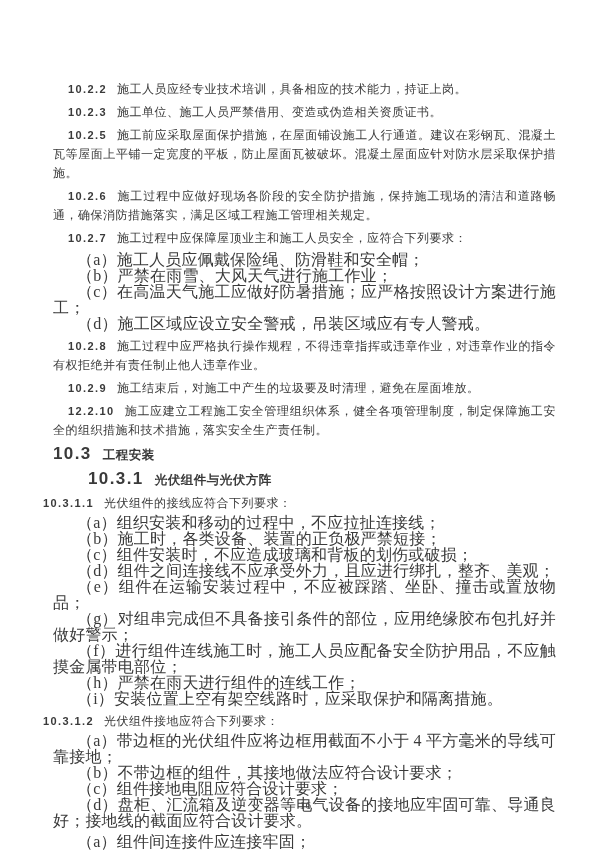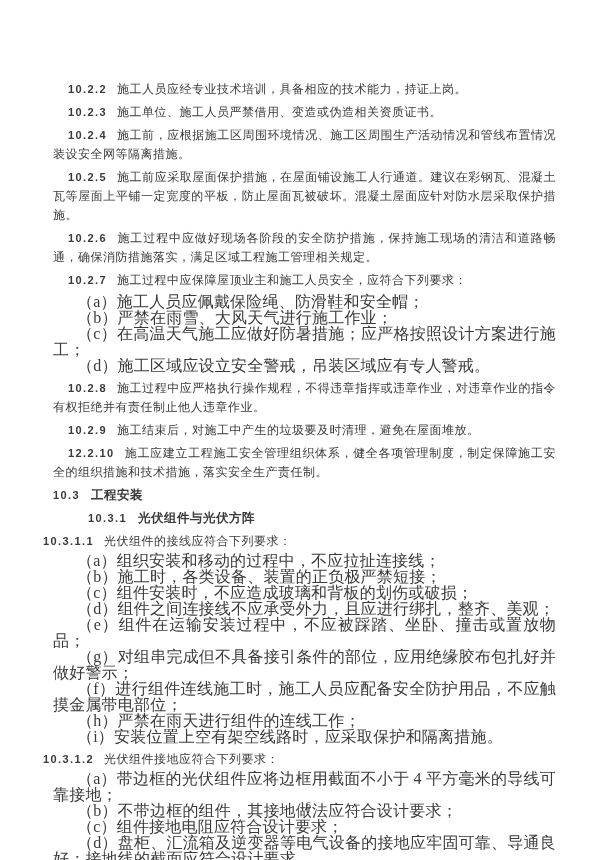--- a/index.html
+++ b/index.html
@@ -47,21 +47,21 @@
   
   .h1x, .h2x {
     font-family: "Liberation Sans", "DejaVu Sans", sans-serif;
     font-weight: bold;
     font-size: 12.5px;
     line-height: 19px;
     letter-spacing: 0.5px;
   }
   .h1x { margin: 2px 0 4px 0; }
   .h2x { margin: 0 0 4px 35px; }
-  .h1x .num, .h2x .num { font-size: 11px; margin-right: 11px; }
+  .h1x .num, .h2x .num { font-size: 17px; margin-right: 11px; }
 
   
   .items { margin: 2px 0 5px 0; }
   .item {
     font-size: 16px;
     line-height: 16px;
     text-align: justify;
     text-indent: 24px;
     letter-spacing: 0.2px;
   }
@@ -78,21 +78,20 @@
     color: #454545;
   }
 </style>
 </head>
 <body>
 
 <div class="sheet">
   <div class="content" id="doc-content">
       <p class="clause"><span class="num">10.2.2</span><span class="txt">施工人员应经专业技术培训，具备相应的技术能力，持证上岗。</span></p>
       <p class="clause"><span class="num">10.2.3</span><span class="txt">施工单位、施工人员严禁借用、变造或伪造相关资质证书。</span></p>
-      <p class="clause"><span class="num">10.2.4</span><span class="txt">施工前，应根据施工区周围环境情况、施工区周围生产活动情况和管线布置情况装设安全网等隔离措施。</span></p>
       <p class="clause"><span class="num">10.2.5</span><span class="txt">施工前应采取屋面保护措施，在屋面铺设施工人行通道。建议在彩钢瓦、混凝土瓦等屋面上平铺一定宽度的平板，防止屋面瓦被破坏。混凝土屋面应针对防水层采取保护措施。</span></p>
       <p class="clause"><span class="num">10.2.6</span><span class="txt">施工过程中应做好现场各阶段的安全防护措施，保持施工现场的清洁和道路畅通，确保消防措施落实，满足区域工程施工管理相关规定。</span></p>
       <p class="clause"><span class="num">10.2.7</span><span class="txt">施工过程中应保障屋顶业主和施工人员安全，应符合下列要求：</span></p>
       <div class="items">
         <p class="item"><span class="marker">（a）</span><span class="itxt">施工人员应佩戴保险绳、防滑鞋和安全帽；</span></p>
         <p class="item"><span class="marker">（b）</span><span class="itxt">严禁在雨雪、大风天气进行施工作业；</span></p>
         <p class="item"><span class="marker">（c）</span><span class="itxt">在高温天气施工应做好防暑措施；应严格按照设计方案进行施工；</span></p>
         <p class="item"><span class="marker">（d）</span><span class="itxt">施工区域应设立安全警戒，吊装区域应有专人警戒。</span></p>
       </div>
       <p class="clause"><span class="num">10.2.8</span><span class="txt">施工过程中应严格执行操作规程，不得违章指挥或违章作业，对违章作业的指令有权拒绝并有责任制止他人违章作业。</span></p>

